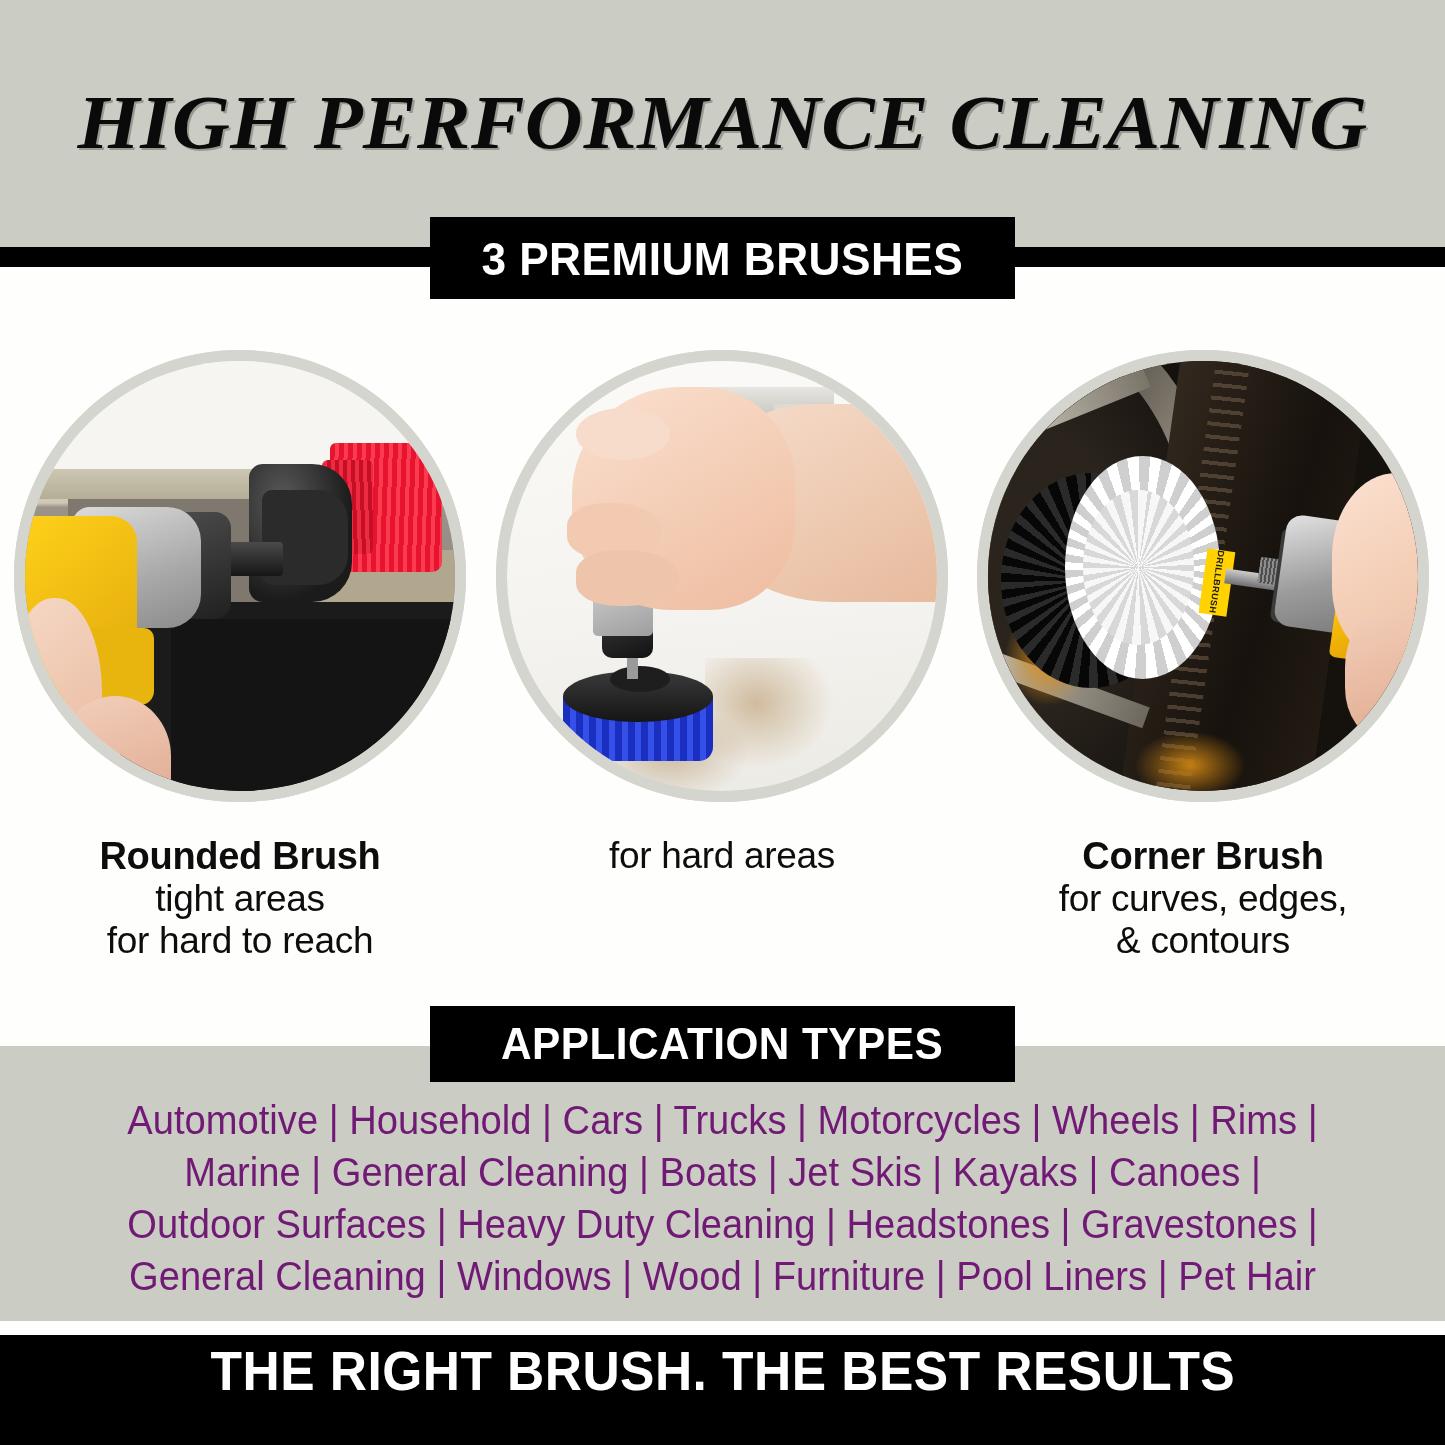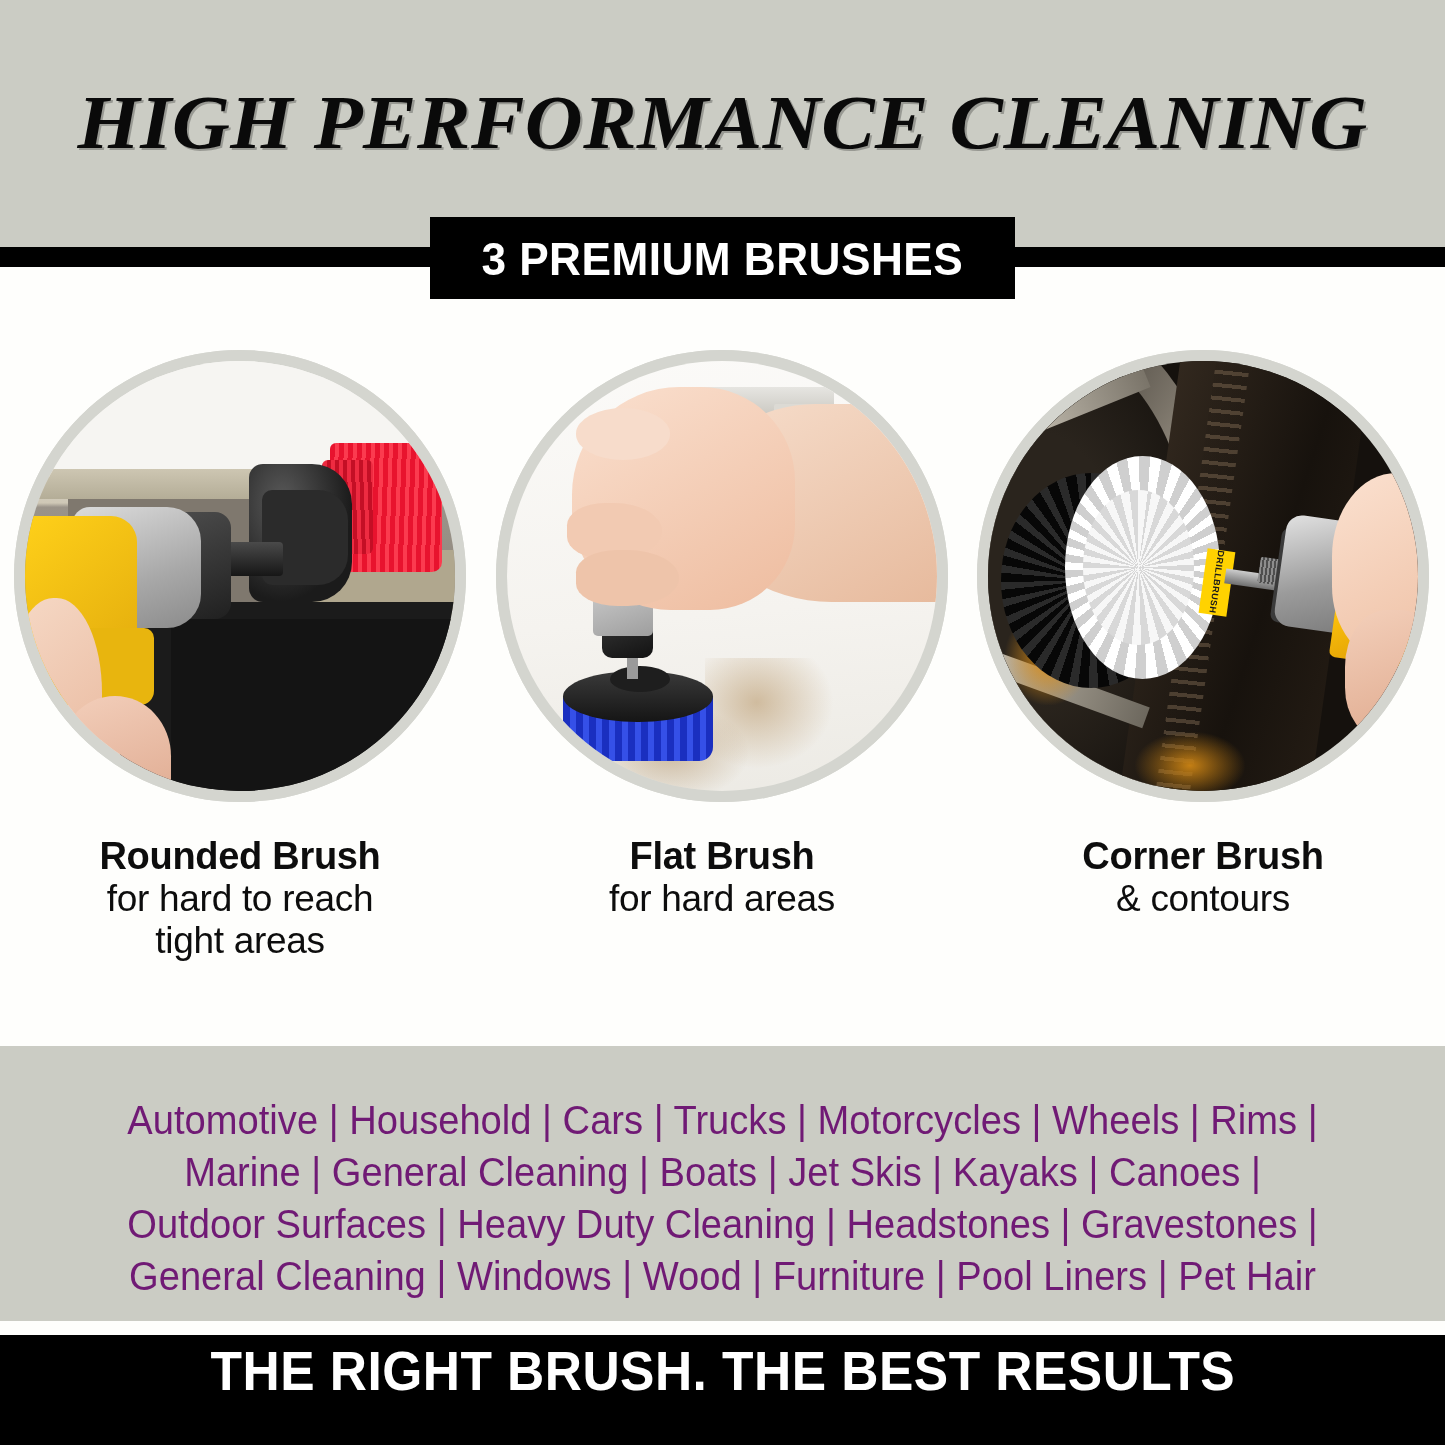--- a/index.html
+++ b/index.html
@@ -283,22 +283,22 @@
           <div class="ph1-collar"></div>
           <div class="ph1-body"></div>
           <div class="ph1-yellow"></div>
           <div class="ph1-yellow2"></div>
           <div class="ph1-thumb"></div>
           <div class="ph1-finger"></div>
         </div>
       </div>
       <div class="cap">
         <div class="cap-title">Rounded Brush</div>
+        <div class="cap-sub">tight areas</div>
         <div class="cap-sub">for hard to reach</div>
-        <div class="cap-sub">tight areas</div>
       </div>
     </div>
 
     <div class="card card-2">
       <div class="photo-circle">
         <div class="photo-inner">
           <div class="ph2-bg"></div>
           <div class="ph2-counter"></div>
           <div class="ph2-counter2"></div>
           <div class="ph2-sticker"></div>
@@ -314,21 +314,20 @@
           <div class="ph2-drillbody"></div>
           <div class="ph2-drillbody2"></div>
           <div class="ph2-arm"></div>
           <div class="ph2-hand"></div>
           <div class="ph2-knuck"></div>
           <div class="ph2-f1"></div>
           <div class="ph2-f2"></div>
         </div>
       </div>
       <div class="cap">
-        <div class="cap-title">Flat Brush</div>
         <div class="cap-sub">for hard areas</div>
       </div>
     </div>
 
     <div class="card card-3">
       <div class="photo-circle">
         <div class="photo-inner">
           <div class="ph3-bg"></div>
           <div class="ph3-rim"></div>
           <div class="ph3-rimdark"></div>
@@ -348,26 +347,30 @@
           <div class="ph3-knurl"></div>
           <div class="ph3-collar"></div>
           <div class="ph3-driver"></div>
           <div class="ph3-ylw"></div>
           <div class="ph3-hand"></div>
           <div class="ph3-thumb"></div>
         </div>
       </div>
       <div class="cap">
         <div class="cap-title">Corner Brush</div>
+        <div class="cap-sub">for curves, edges,</div>
         <div class="cap-sub">&amp; contours</div>
       </div>
     </div>
 
   </div>
 
+  <div class="banner banner-apps">
+    <span>APPLICATION TYPES</span>
+  </div>
 
   <div class="apps-list">
     <div class="apps-line">Automotive | Household | Cars | Trucks | Motorcycles | Wheels | Rims |</div>
     <div class="apps-line">Marine | General Cleaning | Boats | Jet Skis | Kayaks | Canoes |</div>
     <div class="apps-line">Outdoor Surfaces | Heavy Duty Cleaning | Headstones | Gravestones |</div>
     <div class="apps-line">General Cleaning | Windows | Wood | Furniture | Pool Liners | Pet Hair</div>
   </div>
 
   <div class="footer-text">
     <span>THE RIGHT BRUSH. THE BEST RESULTS</span>

